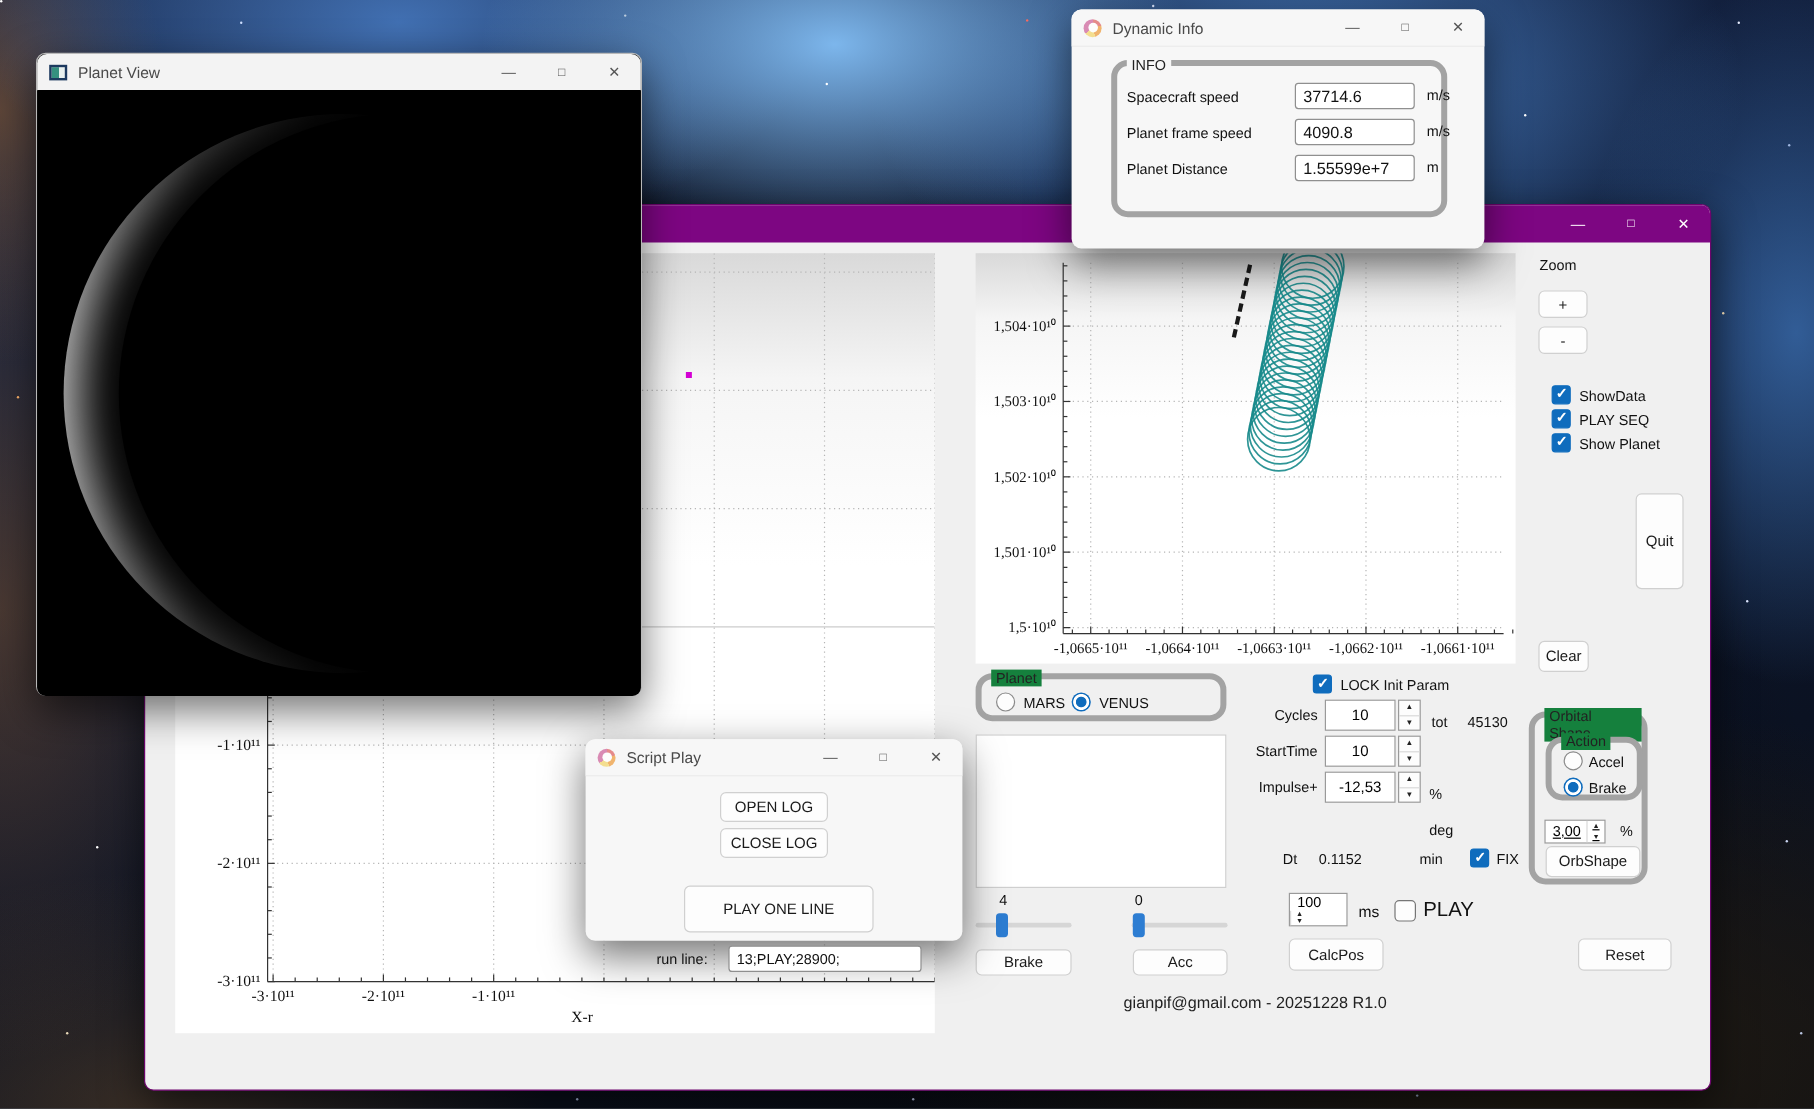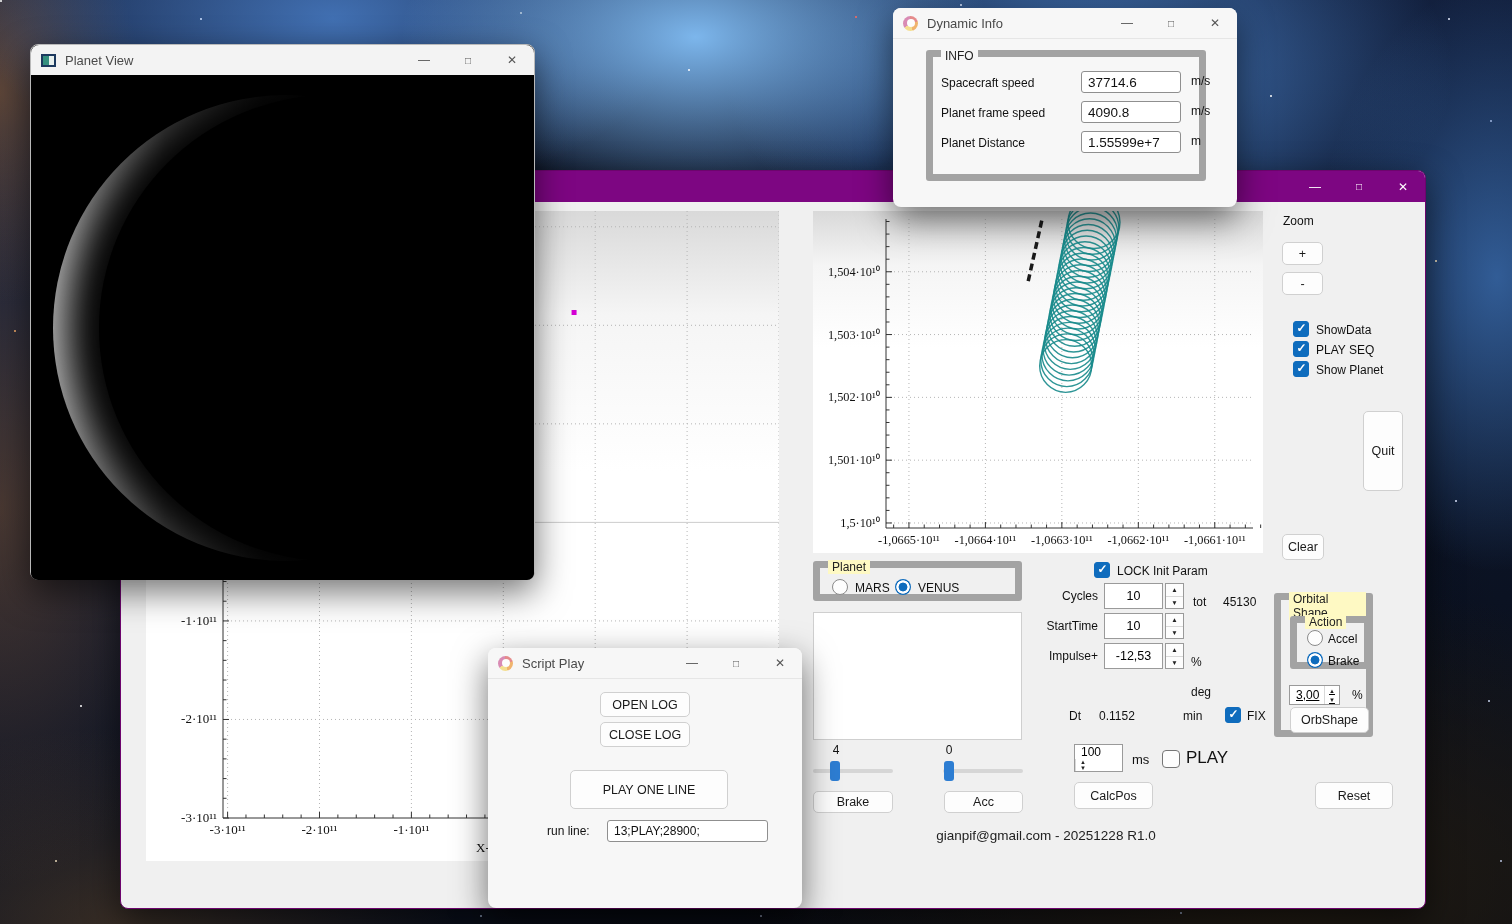--- a/index.html
+++ b/index.html
@@ -43,22 +43,22 @@
     background:conic-gradient(#e58b8b 0 20%, #f0b46e 20% 45%, #f4de90 45% 65%, #d98bb4 65% 100%);
     position:relative; }
   .ring-icon::after { content:""; position:absolute; left:3.5px; top:3.5px; width:8px; height:8px;
     border-radius:50%; background:#fdfdfd; }
 
   
   .btn { position:absolute; background:#fdfdfd; border:1px solid #d0d0d0; border-radius:5px;
          font-size:12.5px; color:#1a1a1a; display:flex; align-items:center; justify-content:center; }
   .txtin { background:#fff; border:1px solid #8f8f8f; border-radius:3px; font-size:13.5px;
            color:#111; padding:0 6px; font-family:"Liberation Sans",sans-serif; }
-  .grp { position:absolute; border:7px solid #a3a3a3; border-radius:3px; }
-  .grp > .grp-label { position:absolute; top:-8px; left:8px; background:#fef9c3; padding:0 4px;
+  .grp { position:absolute; border:5px solid #a3a3a3; border-radius:14px; }
+  .grp > .grp-label { position:absolute; top:-8px; left:8px; background:#15803d; padding:0 4px;
                       font-size:12px; color:#222; }
   .cb { display:inline-block; width:16px; height:16px; border-radius:3px; border:1.5px solid #767676;
         background:#fdfdfd; position:relative; }
   .cb[data-checked="true"] { background:#0f6cbd; border-color:#0f6cbd; }
   .cb[data-checked="true"]::after { content:"✓"; position:absolute; left:2.5px; top:-1px;
         color:#fff; font-size:12px; font-weight:bold; }
   .radio { display:inline-block; width:16px; height:16px; border-radius:50%;
         border:1.5px solid #8a8a8a; background:#fdfdfd; }
   .radio[data-checked="true"] { border:none;
         background:radial-gradient(circle, #0f6cbd 0 36%, #fff 42% 56%, #0f6cbd 62% 100%); }
@@ -118,21 +118,21 @@
   .shadow-circle { position:absolute; left:68px; top:20px; width:466px; height:466px; border-radius:50%;
             background:#000; box-shadow:-26px 0 34px 2px rgba(0,0,0,.96); }
 
   
   #dyn-win { left:893px; top:8px; width:344px; height:199px; background:#f7f7f7; }
   #dyn-win .grp > .grp-label { background:#f7f7f7; }
   .dyn-row-label { position:absolute; font-size:12px; color:#111; }
   .dyn-unit { position:absolute; font-size:12px; color:#111; }
 
   
-  #script-win { left:488px; top:648px; width:314px; height:260px; background:#f7f7f7; }
+  #script-win { left:488px; top:616px; width:314px; height:168px; background:#f7f7f7; }
 </style>
 </head>
 <body>
 
 <div class="desktop">
   <div class="stars"></div>
 
   <div class="win" id="main-win">
     <div class="tb" id="main-tb">
       <div class="tb-btns">

